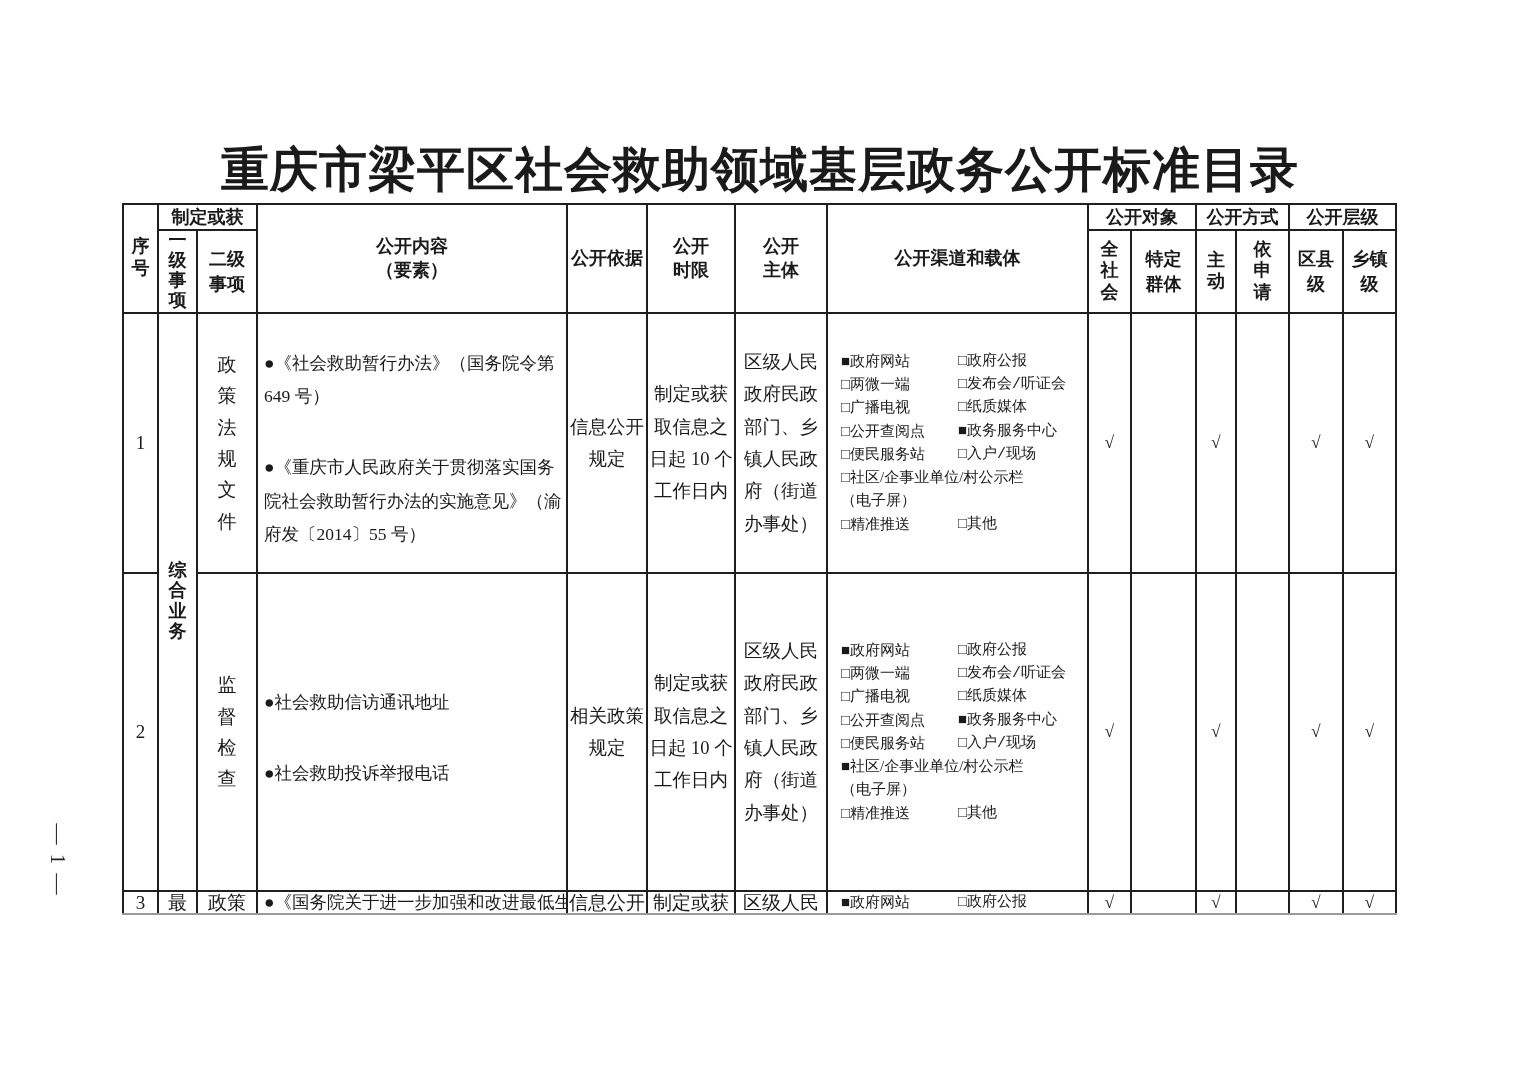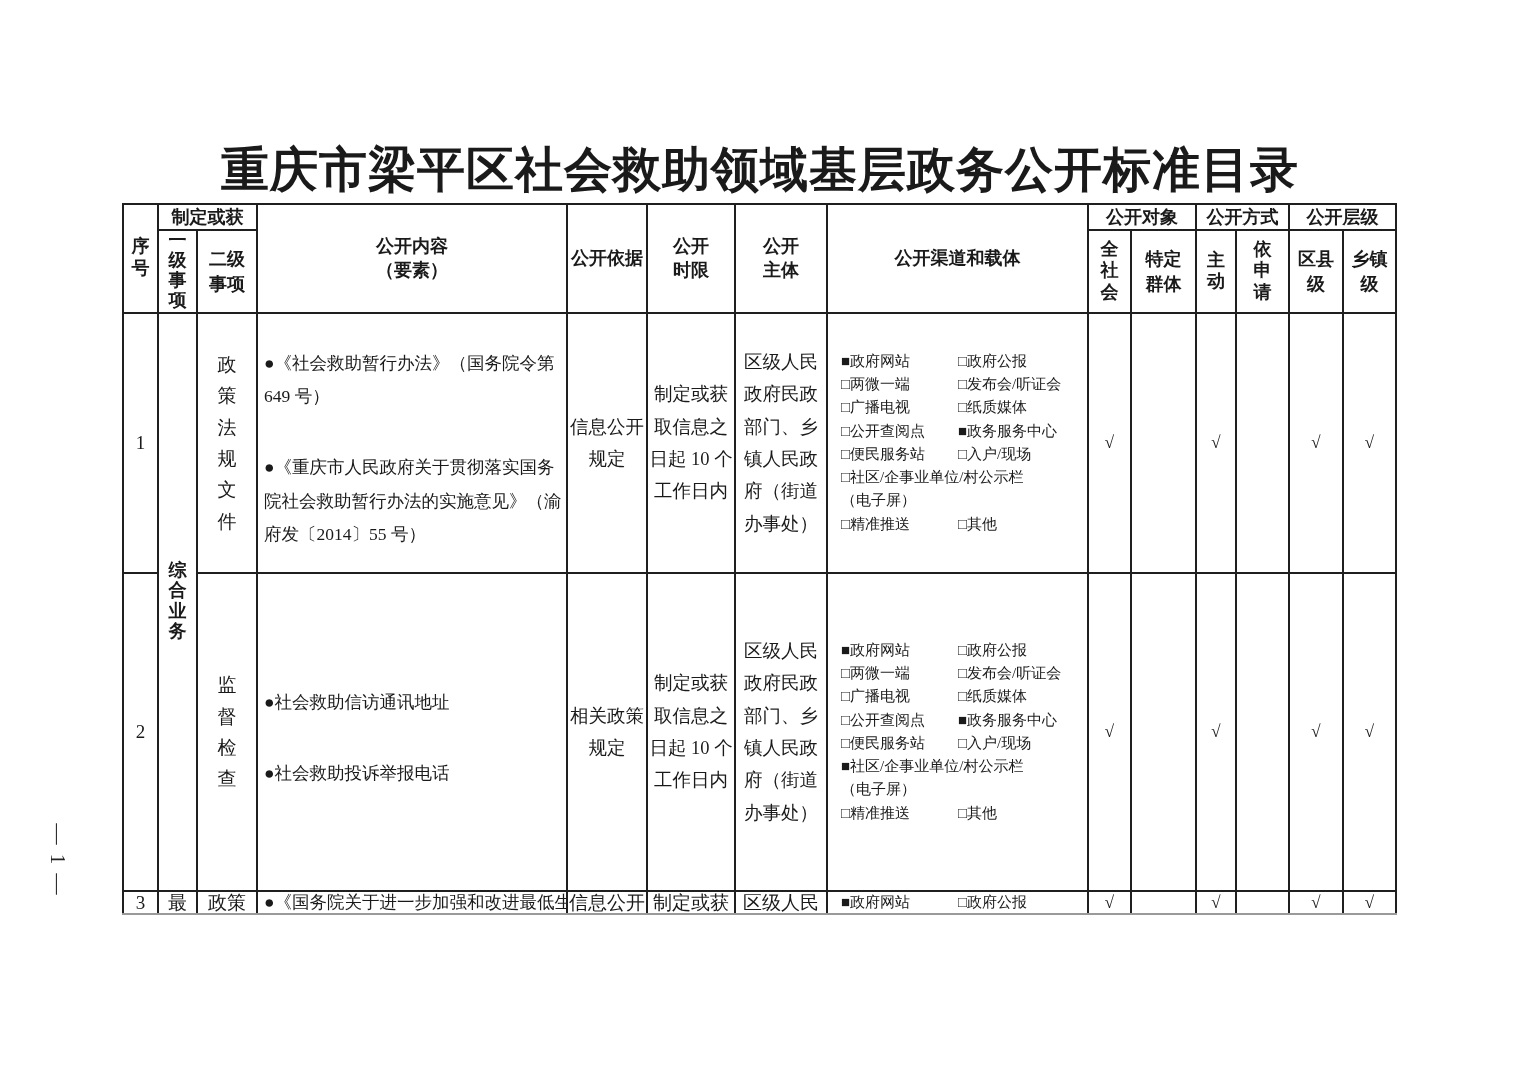--- a/index.html
+++ b/index.html
@@ -39,21 +39,21 @@
   .wrapcell { word-break:break-all; padding:0 18px; line-height:1.65;margin-left:40px; }
   .content-cell {
     text-align:left; padding:12px 2px 0 6px; font-size:17.5px; line-height:1.9;
     word-break:break-all;
   }
   .content-cell .para + .para { margin-top:38px; }
   .mid { font-size:18.5px; line-height:1.75; white-space:pre-line; }
   .channels-cell { text-align:left; padding:0 1px 0 13px; font-size:15px; line-height:1.55; }
   .chrow { display:flex; }
   .chl { min-width:117px; white-space:pre-line; }
-  .chr { white-space:pre-line; flex:1; }
+  .chr { white-space:pre-line; flex:1;font-family:Liberation Mono, monospace; }
   .check { font-size:17px; }
   tr.r3 td {
     height:21px; line-height:21px; white-space:nowrap;
     padding-top:0; padding-bottom:0; border-bottom:2px solid #9a9a9a;
   }
   tr.r3 .content-cell { font-size:17.5px; }
   tr.r3 .channels-cell { line-height:21px; }
 </style>
 </head>
 <body>

